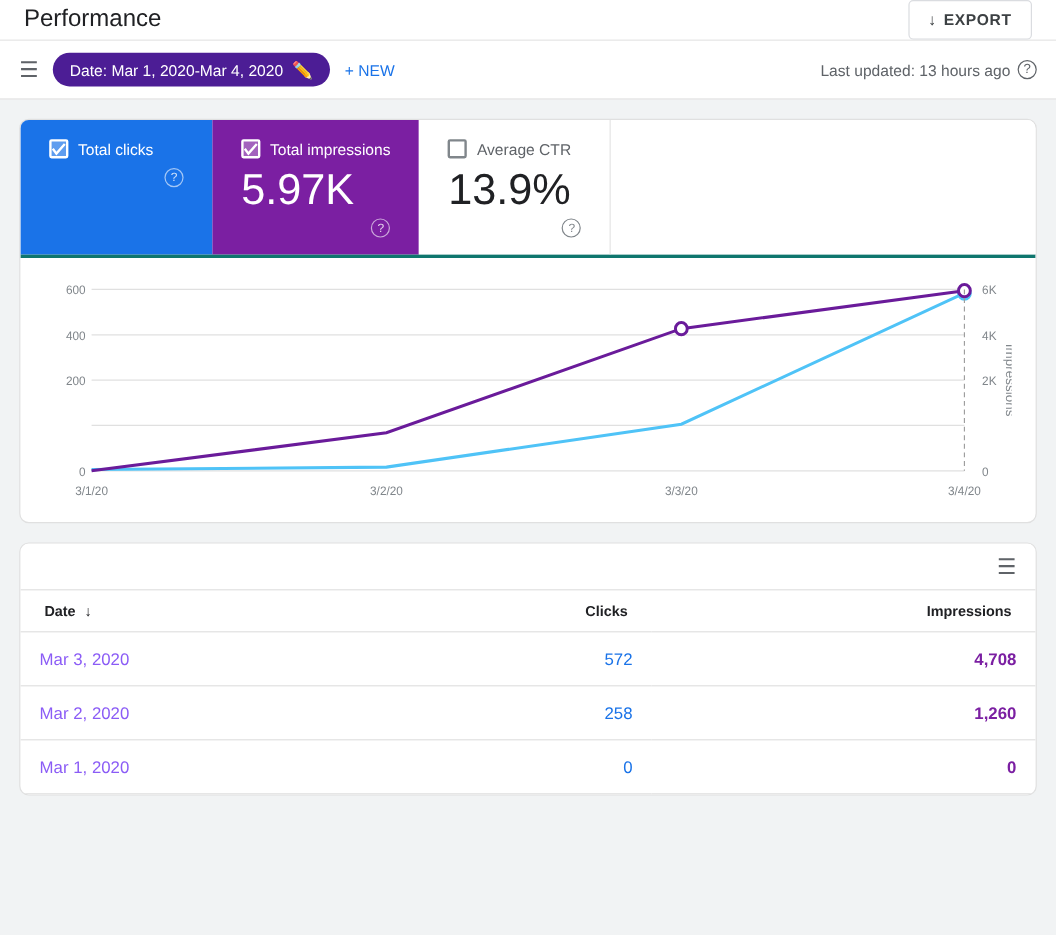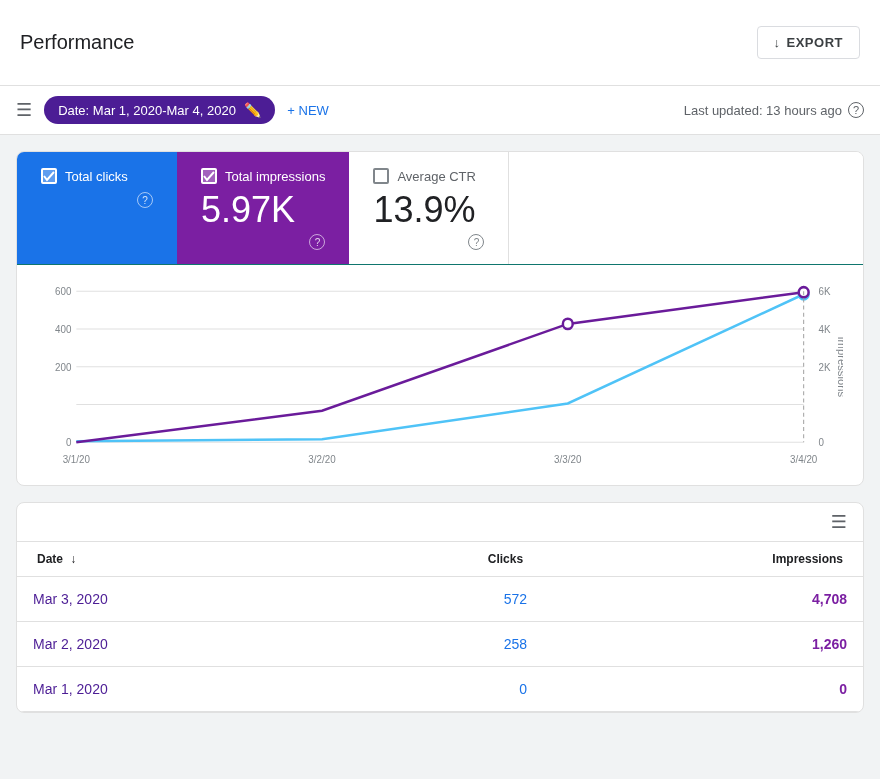--- a/index.html
+++ b/index.html
@@ -3,21 +3,21 @@
   <meta charset="utf-8">
   <style>
     * { box-sizing: border-box; margin: 0; padding: 0; }
     body { font-family: Arial, sans-serif; background: #f1f3f4; color: #202124; font-size: 14px; }
 
     .top-bar {
       background: #fff;
       display: flex;
       align-items: center;
       justify-content: space-between;
-      padding: 26px 20px;
+      padding: 0 20px;
       border-bottom: 1px solid #e0e0e0;
     }
     .top-bar-title { font-size: 20px; font-weight: 400; color: #202124; }
     .export-btn {
       background: #fff;
       border: 1px solid #dadce0;
       border-radius: 4px;
       padding: 8px 16px;
       cursor: pointer;
       font-size: 13px;
@@ -83,21 +83,21 @@
     .chart-card {
       background: #fff;
       border-radius: 8px;
       border: 1px solid #e0e0e0;
       margin-bottom: 16px;
       overflow: hidden;
     }
 
     .metrics-row {
       display: flex;
-      border-bottom: 1px solid #0f766e;
+      border-bottom: 3px solid #0f766e;
     }
     .metric-tile {
       padding: 16px 24px 14px;
       min-width: 160px;
       cursor: pointer;
     }
     .metric-tile.blue { background: #1a73e8; }
     .metric-tile.purple { background: #7b1fa2; }
     .metric-tile.white { background: #fff; border-right: 1px solid #e0e0e0; }
     .metric-tile.empty { flex: 1; background: #fff; }
@@ -186,21 +186,21 @@
       font-size: 12px;
       font-weight: 600;
       color: #202124;
       border-bottom: 1px solid #e0e0e0;
     }
     .data-table th.right { text-align: right; }
     .data-table td {
       padding: 14px 16px;
       font-size: 14px;
       border-bottom: 1px solid #e0e0e0;
-      color: #4c1d95;
+      color: #8b5cf6;
     }
     .data-table td.blue-val { color: #1a73e8; text-align: right; }
     .data-table td.purple-val { color: #7b1fa2; text-align: right; font-weight: bold; }
     .sort-icon { display: inline-block; margin-left: 4px; font-size: 12px; }
   </style>
 </head>
 <body>
 
 <div class="top-bar">
   <span class="top-bar-title">Performance</span>

